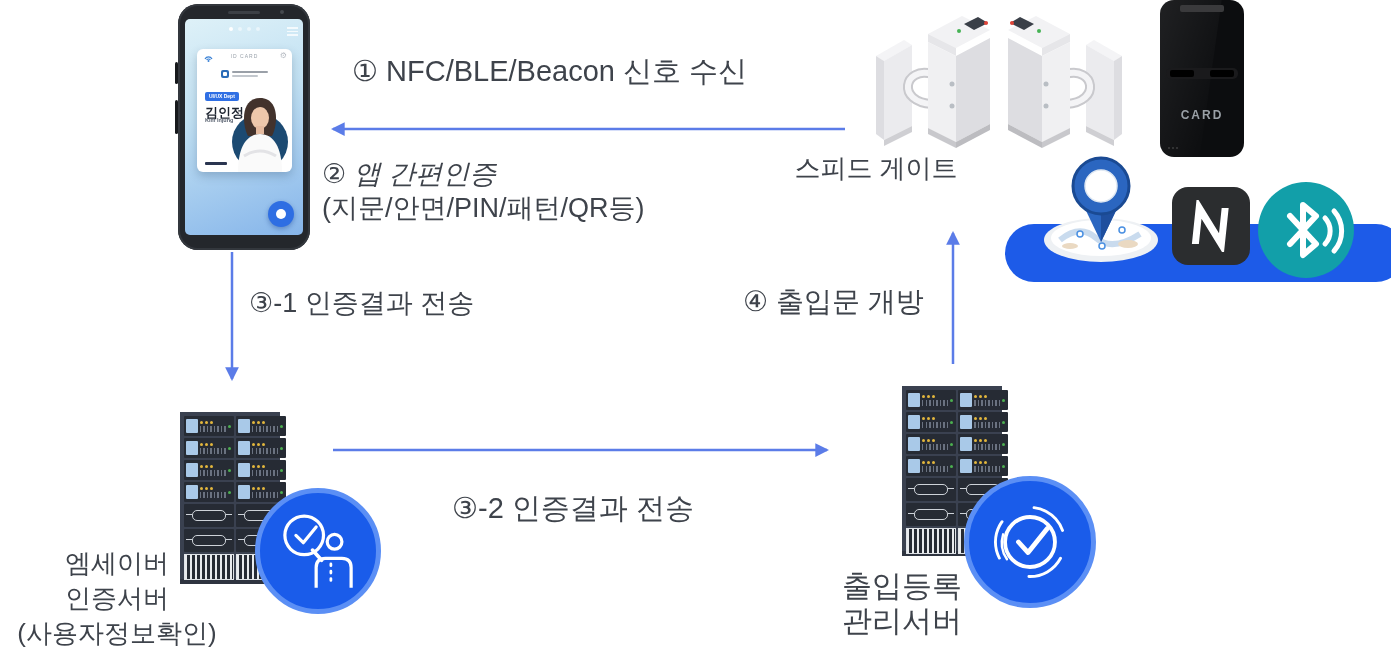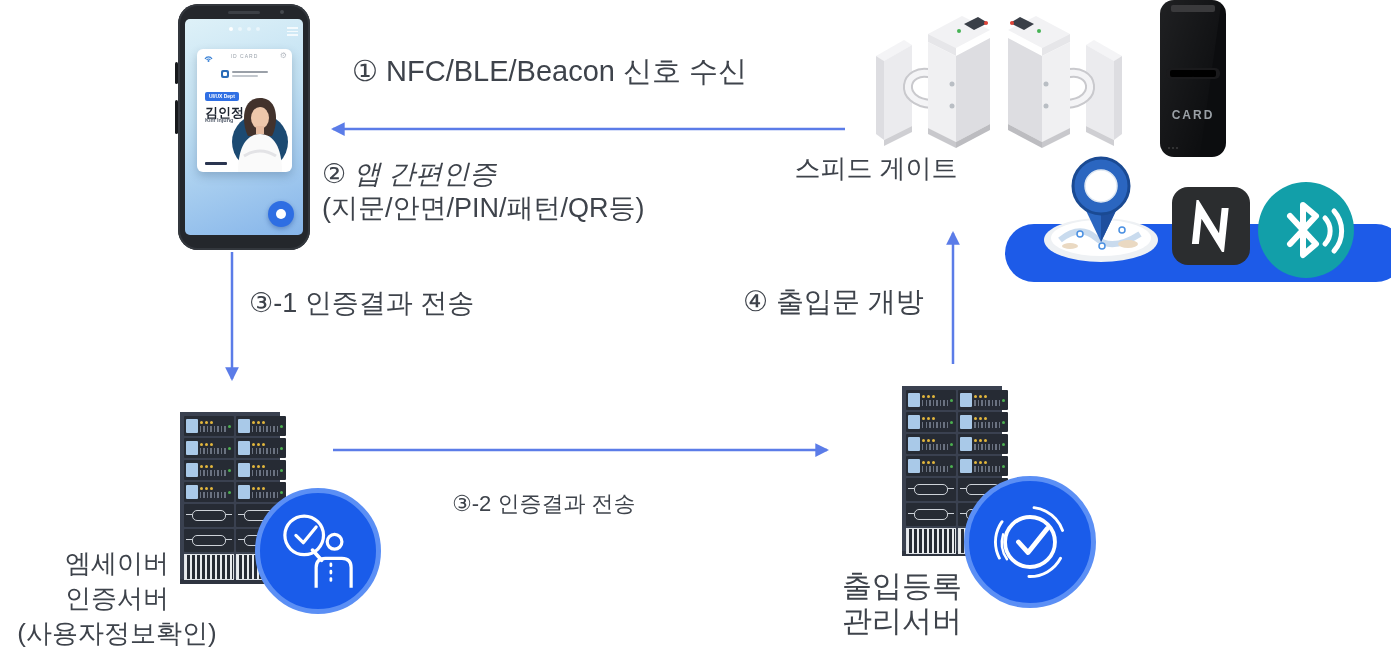--- a/index.html
+++ b/index.html
@@ -43,21 +43,21 @@
   .photo{position:absolute;right:0;bottom:0;}
   .appbtn{position:absolute;right:9px;bottom:8px;width:26px;height:26px;border-radius:50%;background:#2e6ee3;
     box-shadow:0 2px 5px rgba(20,60,140,.4);}
   .appbtn:after{content:"";position:absolute;left:8px;top:8px;width:10px;height:10px;border-radius:50%;background:#fff;}
 
   
   .t-step1{left:352px;top:52px;font-size:29px;}
   .t-step2a{left:322px;top:156px;font-size:27px;font-style:italic;}
   .t-step2b{left:322px;top:190px;font-size:27px;}
   .t-step31{left:249px;top:285px;font-size:27px;}
-  .t-step32{left:452px;top:489px;font-size:22px;}
+  .t-step32{left:452px;top:489px;font-size:29px;}
   .t-step4{left:743px;top:283px;font-size:28px;}
 
   
   .phone-label{left:8px;top:96px;width:180px;font-size:26px;line-height:35px;}
   .gate-label{left:786px;top:151px;width:180px;font-size:26px;}
   .reader-label{left:1252px;top:80px;width:130px;font-size:26px;line-height:35px;}
   .auth-label{left:10px;top:546px;width:214px;font-size:26px;line-height:35px;}
   .access-label{left:840px;top:568px;width:124px;font-size:30px;line-height:35px;}
 
   
@@ -83,21 +83,21 @@
   .badge-right{left:964px;top:476px;width:132px;height:132px;}
 
   
   .pill-bg{left:1005px;top:224px;width:400px;height:58px;border-radius:29px;background:#1d5be8;}
   .nfc-box{left:1172px;top:187px;width:78px;height:78px;background:#2b2d2f;border-radius:16px;
     display:flex;align-items:center;justify-content:center;}
   .bt-circle{left:1258px;top:182px;width:96px;height:96px;border-radius:50%;background:#129fa9;
     display:flex;align-items:center;justify-content:center;}
 
   
-  .reader{left:1160px;top:0px;width:66px;height:157px;background:#0c0d0f;border-radius:14px;overflow:hidden;}
+  .reader{left:1160px;top:0px;width:84px;height:157px;background:#0c0d0f;border-radius:14px;overflow:hidden;}
   .reader .gloss{position:absolute;left:-30px;top:-20px;width:80px;height:200px;
     background:linear-gradient(100deg,rgba(255,255,255,.10),rgba(255,255,255,0));transform:rotate(8deg);}
   .reader .brand{position:absolute;top:5px;left:50%;margin-left:-22px;width:44px;height:7px;background:#3a3a3c;border-radius:2px;}
   .reader .slot{position:absolute;top:68px;left:6px;right:6px;height:11px;background:#1a1a1c;border-radius:5px;}
   .reader .slot i{position:absolute;top:2px;width:24px;height:7px;background:#000;border-radius:2px;}
   .reader .slot i:first-child{left:4px;} .reader .slot i:last-child{right:4px;}
   .reader .cardtxt{position:absolute;top:108px;left:0;right:0;text-align:center;color:#9aa0a6;
     font-size:12px;font-weight:700;letter-spacing:2px;}
   .reader .dots{position:absolute;bottom:8px;left:8px;display:flex;gap:2px;}
   .reader .dots i{width:2px;height:2px;background:#3c3c3e;border-radius:50%;}

